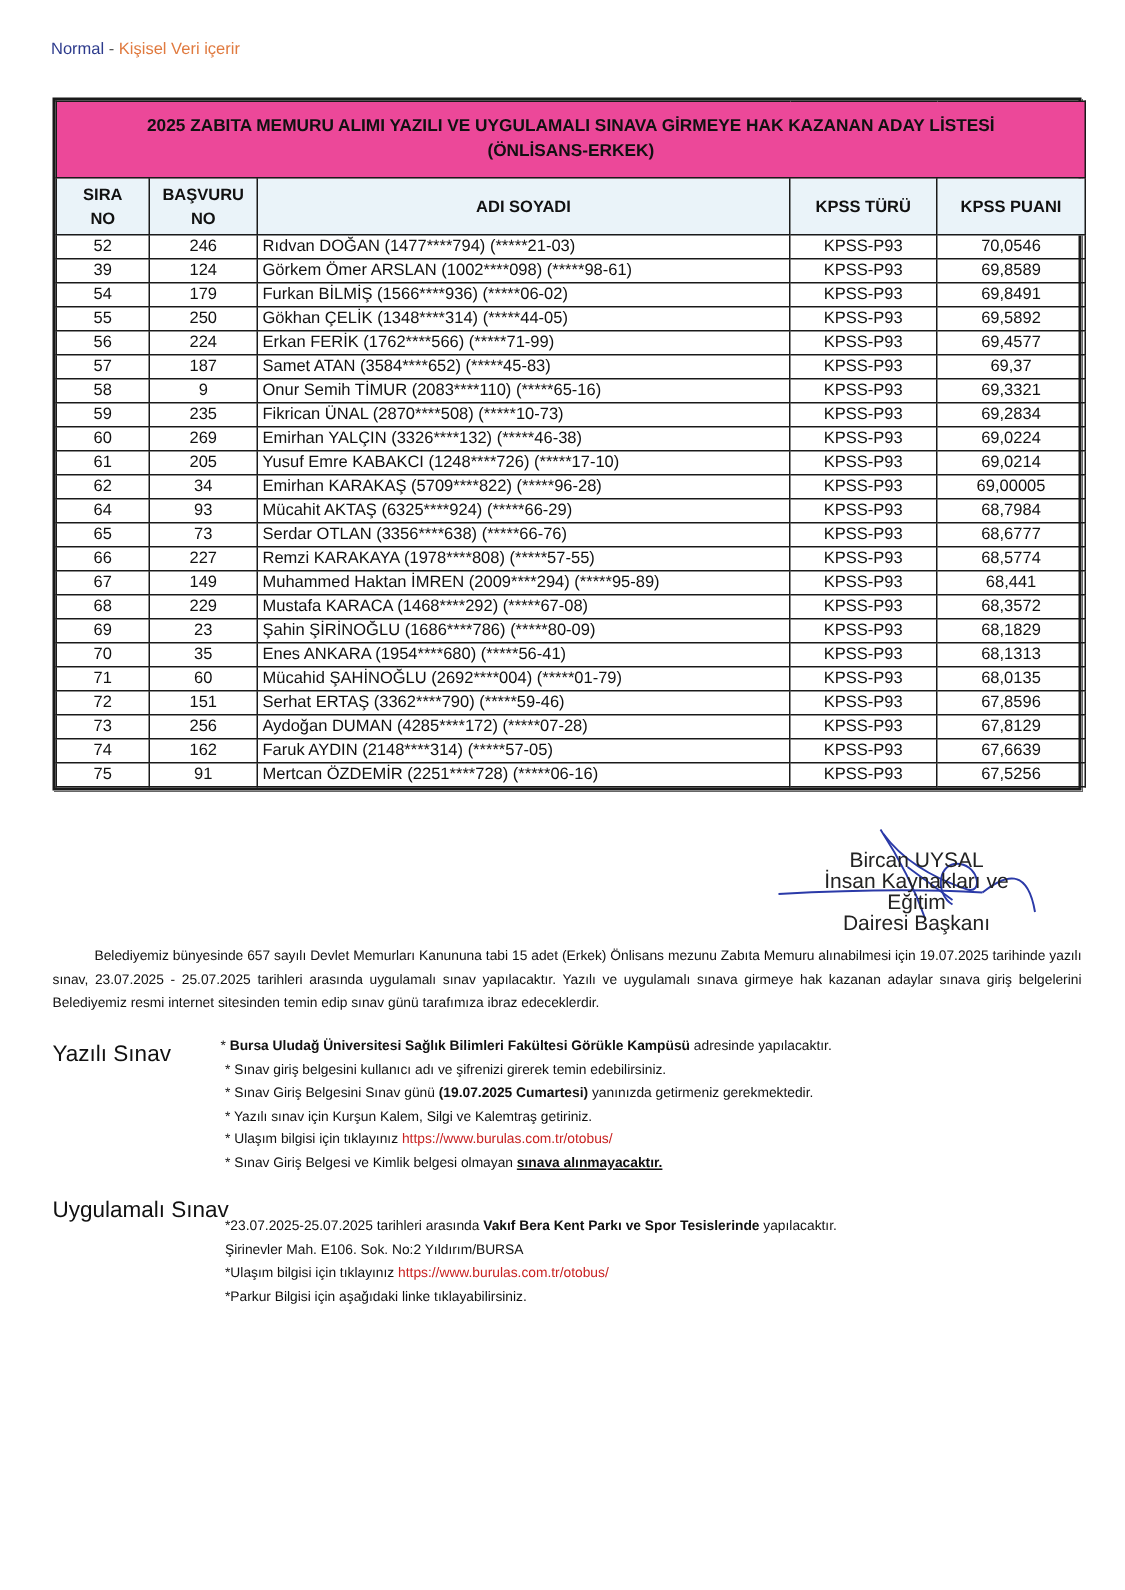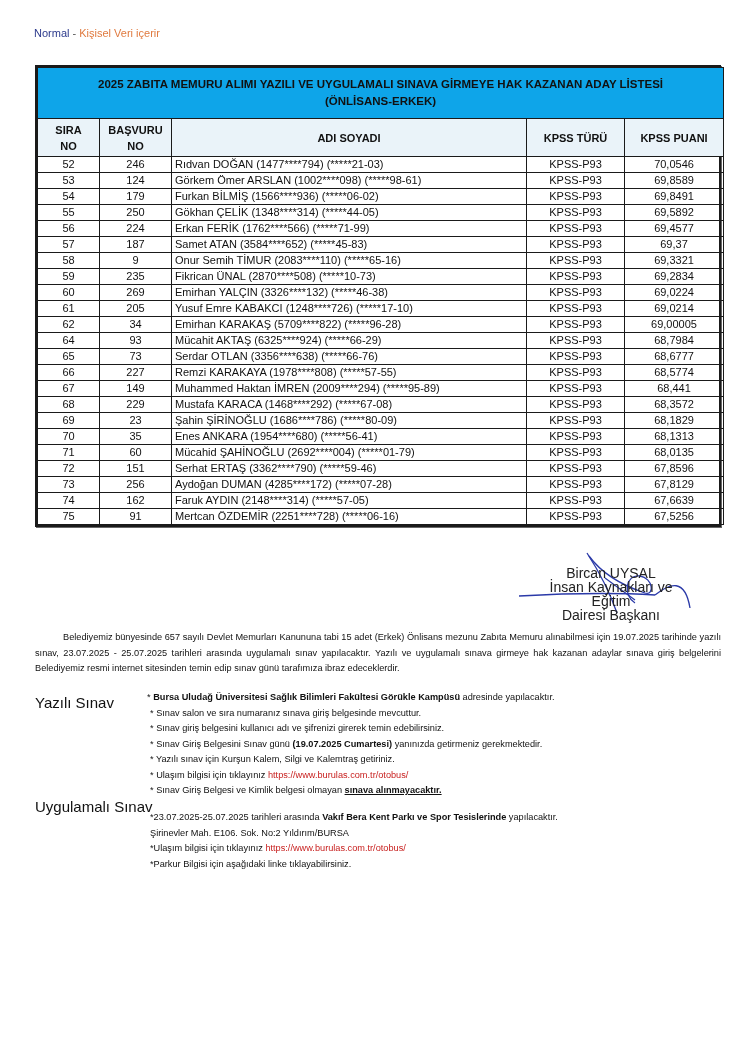--- a/index.html
+++ b/index.html
@@ -5,21 +5,21 @@
   html, body { margin: 0; padding: 0; background: #ffffff; }
   body { width: 750px; height: 1060px; position: relative; overflow: hidden; font-family: "Liberation Sans", sans-serif; color: #111; }
   .classification { position: absolute; left: 34px; top: 27px; font-family: Liberation Sans, sans-serif; font-size: 11px; }
   .classification .lvl { color: #2c3a8c; }
   .classification .sep { color: #555; }
   .classification .pii { color: #e07a3f; }
 
   .tbl-wrap { position: absolute; left: 35px; top: 65px; width: 686px; border: 2px solid #1a1a1a; box-sizing: border-box; box-shadow: 1px 1px 0 #666; }
   table { border-collapse: collapse; width: 100%; table-layout: fixed; font-size: 11px; }
   td, th { border: 1px solid #1a1a1a; padding: 0; }
-  .title-cell { background: #0ea5e9; text-align: center; font-weight: bold; font-size: 11.5px; height: 50px; line-height: 17px; }
+  .title-cell { background: #ec4899; text-align: center; font-weight: bold; font-size: 11.5px; height: 50px; line-height: 17px; }
   .head th { background: #eaf3f9; font-weight: bold; font-size: 11px; height: 37px; line-height: 16px; text-align: center; }
   tbody td { height: 15px; line-height: 15px; white-space: nowrap; overflow: hidden; }
   td.c { text-align: center; }
   td.n { padding-left: 3px; text-align: left; }
 
   .signature { position: absolute; left: 531px; top: 566px; width: 160px; text-align: center; font-size: 14px; line-height: 14px; color: #222; }
   .sig-svg { position: absolute; left: 505px; top: 548px; }
 
   .para { position: absolute; left: 35px; top: 630px; width: 686px; font-size: 9.2px; line-height: 15.5px; text-align: justify; text-indent: 28px; }
   .sec-label { position: absolute; left: 35px; font-size: 15px; }
@@ -68,21 +68,21 @@
     </thead>
     <tbody id="rows">
         <tr>
           <td class="c">52</td>
           <td class="c">246</td>
           <td class="n">Rıdvan DOĞAN (1477****794) (*****21-03)</td>
           <td class="c">KPSS-P93</td>
           <td class="c">70,0546</td>
         </tr>
         <tr>
-          <td class="c">53</td>
+          <td class="c">39</td>
           <td class="c">124</td>
           <td class="n">Görkem Ömer ARSLAN (1002****098) (*****98-61)</td>
           <td class="c">KPSS-P93</td>
           <td class="c">69,8589</td>
         </tr>
         <tr>
           <td class="c">54</td>
           <td class="c">179</td>
           <td class="n">Furkan BİLMİŞ (1566****936) (*****06-02)</td>
           <td class="c">KPSS-P93</td>
@@ -243,21 +243,20 @@
   <div>Bircan UYSAL</div>
   <div>İnsan Kaynakları ve Eğitim</div>
   <div>Dairesi Başkanı</div>
 </div>
 
 <div class="para">Belediyemiz bünyesinde 657 sayılı Devlet Memurları Kanununa tabi 15 adet (Erkek) Önlisans mezunu Zabıta Memuru alınabilmesi için 19.07.2025 tarihinde yazılı sınav, 23.07.2025 - 25.07.2025 tarihleri arasında uygulamalı sınav yapılacaktır. Yazılı ve uygulamalı sınava girmeye hak kazanan adaylar sınava giriş belgelerini Belediyemiz resmi internet sitesinden temin edip sınav günü tarafımıza ibraz edeceklerdir.</div>
 
 <div class="sec-label" style="top:694px">Yazılı Sınav</div>
 <div class="lines" style="left:147px; top:690px;">
   <div><span>* </span><b>Bursa Uludağ Üniversitesi Sağlık Bilimleri Fakültesi Görükle Kampüsü</b><span> adresinde yapılacaktır.</span></div>
-  <div style="padding-left:3px">* Sınav salon ve sıra numaranız sınava giriş belgesinde mevcuttur.</div>
   <div style="padding-left:3px">* Sınav giriş belgesini kullanıcı adı ve şifrenizi girerek temin edebilirsiniz.</div>
   <div style="padding-left:3px"><span>* Sınav Giriş Belgesini Sınav günü </span><b>(19.07.2025 Cumartesi)</b><span> yanınızda getirmeniz gerekmektedir.</span></div>
   <div style="padding-left:3px">* Yazılı sınav için Kurşun Kalem, Silgi ve Kalemtraş getiriniz.</div>
   <div style="padding-left:3px"><span>* Ulaşım bilgisi için tıklayınız </span><span class="link">https://www.burulas.com.tr/otobus/</span></div>
   <div style="padding-left:3px"><span>* Sınav Giriş Belgesi ve Kimlik belgesi olmayan </span><span class="ul">sınava alınmayacaktır.</span></div>
 </div>
 
 <div class="sec-label" style="top:798px">Uygulamalı Sınav</div>
 <div class="lines" style="left:150px; top:810px;">
   <div><span>*23.07.2025-25.07.2025 tarihleri arasında </span><b>Vakıf Bera Kent Parkı ve Spor Tesislerinde</b><span> yapılacaktır.</span></div>

